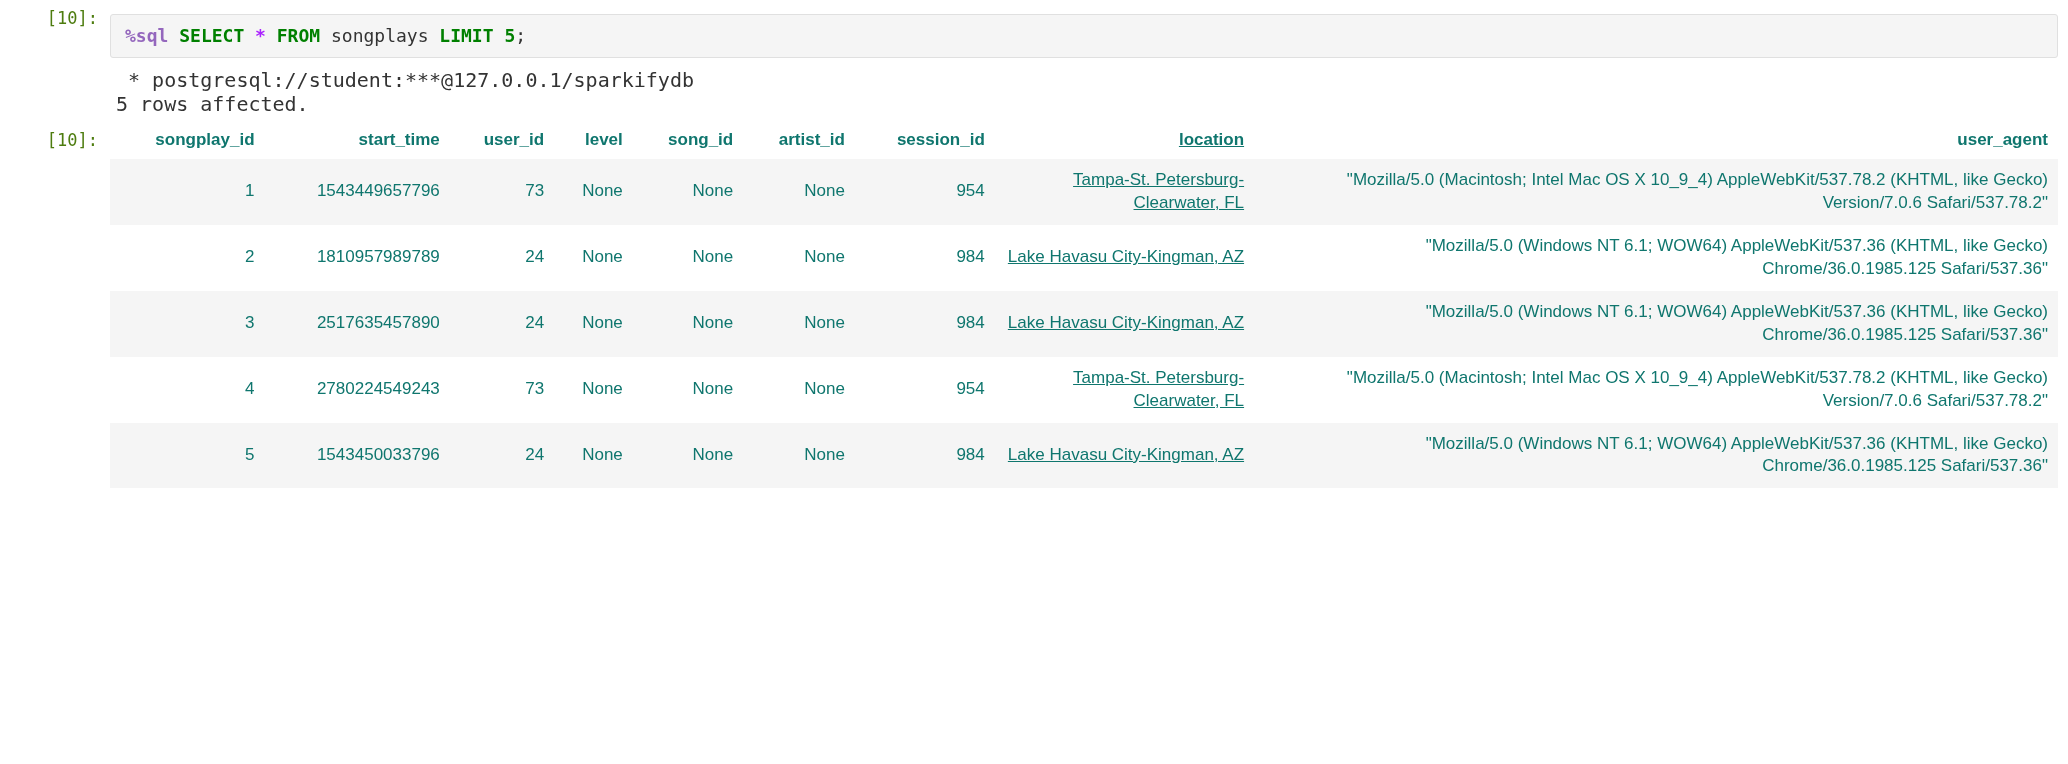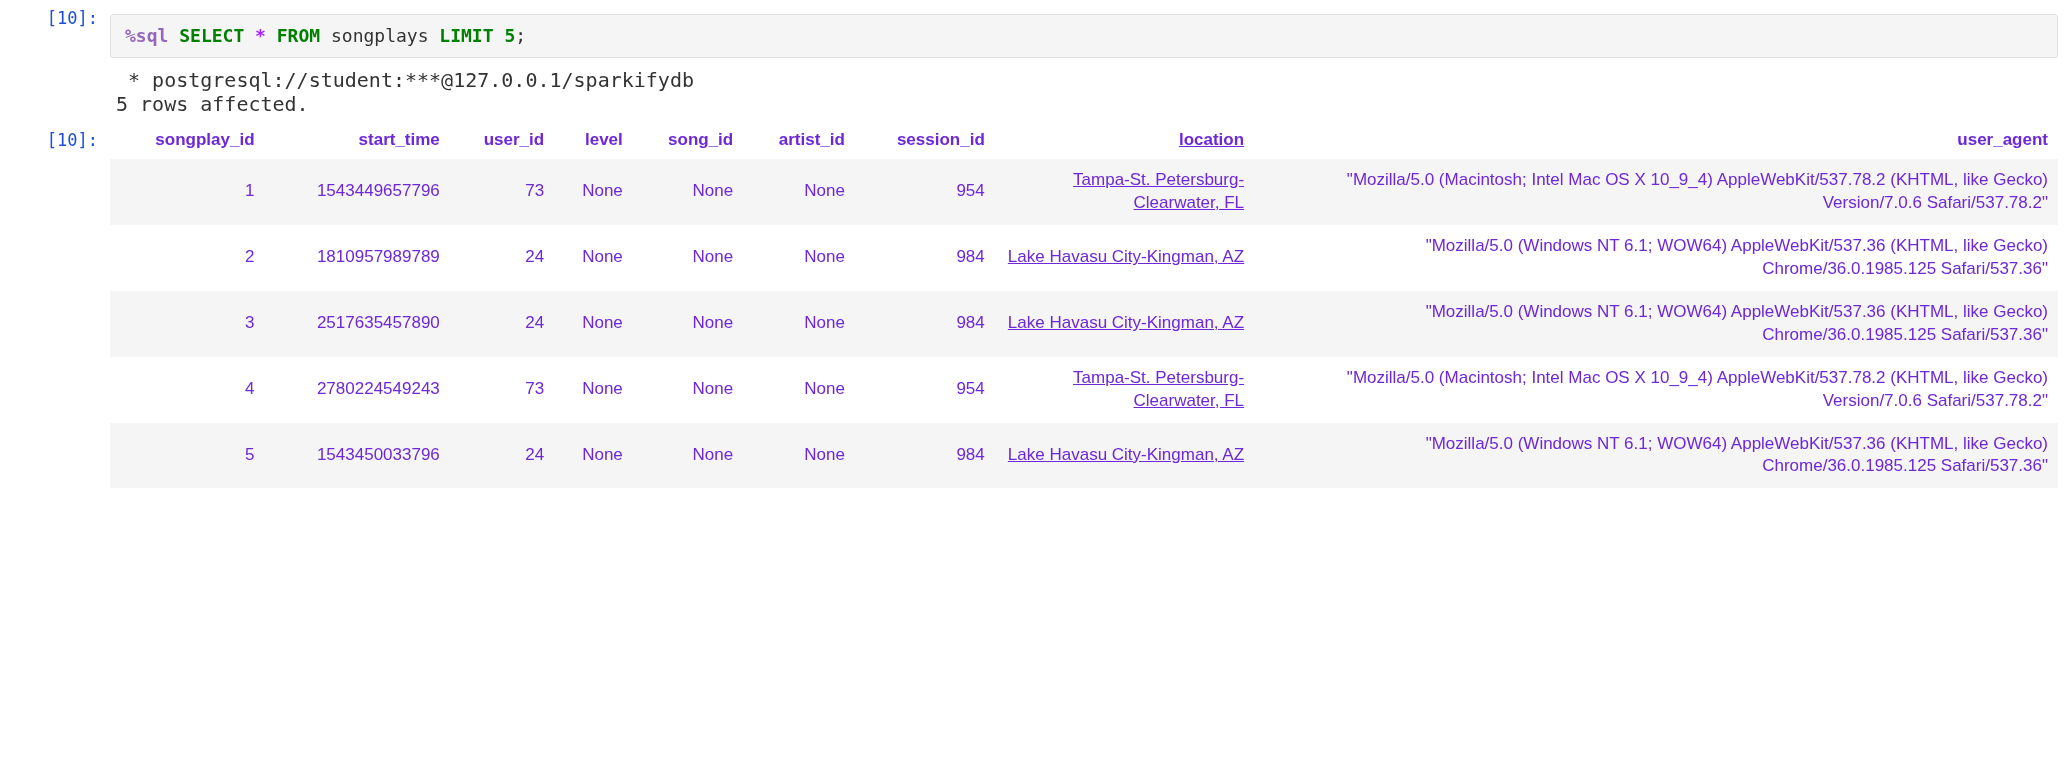--- a/index.html
+++ b/index.html
@@ -15,21 +15,21 @@
     display: flex;
     align-items: flex-start;
   }
   .prompt {
     width: 110px;
     flex-shrink: 0;
     text-align: right;
     padding: 8px 12px 0 0;
     font-family: "SFMono-Regular", Menlo, Consolas, monospace;
     font-size: 17px;
-    color: #1d4ed8;
+    color: #4d7c0f;
     white-space: pre;
   }
   .input-area {
     flex: 1;
     background: #f5f5f5;
     border: 1px solid #e0e0e0;
     border-radius: 3px;
     padding: 10px 14px;
     margin: 14px 10px 6px 0;
   }
@@ -53,21 +53,21 @@
     white-space: pre;
   }
 
   .output-table-wrap {
     flex: 1;
     padding: 0 10px 10px 0;
   }
   table.result {
     border-collapse: collapse;
     font-size: 17px;
-    color: #6d28d9;
+    color: #0f766e;
     width: 100%;
   }
   table.result th {
     text-align: right;
     font-weight: 700;
     padding: 8px 10px;
     vertical-align: bottom;
     border-bottom: 1px solid rgba(0,0,0,0);
   }
   table.result th.left { text-align: right; }

